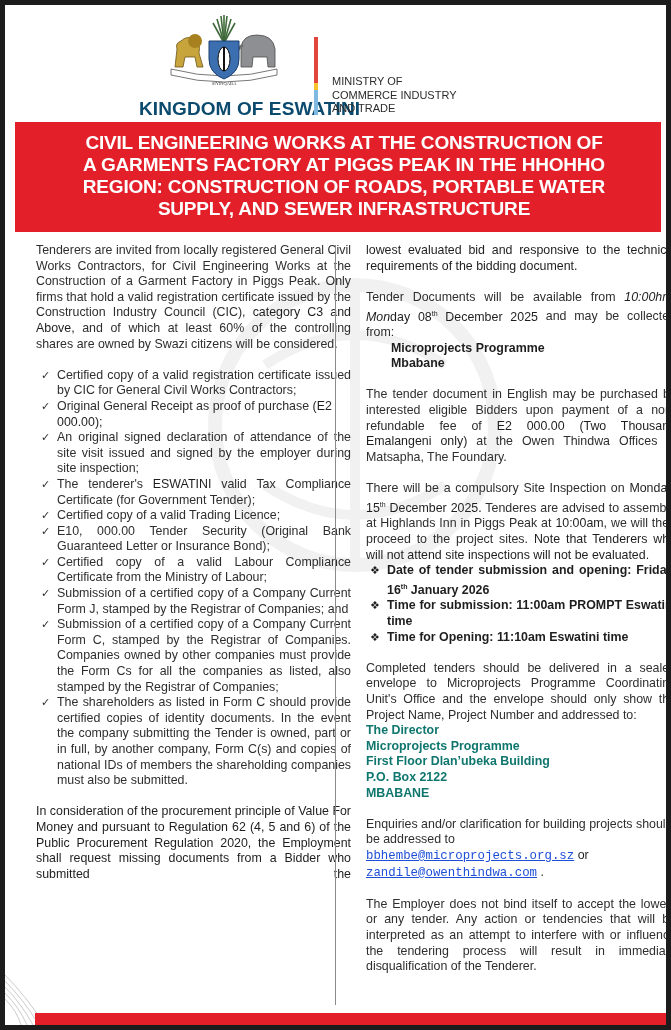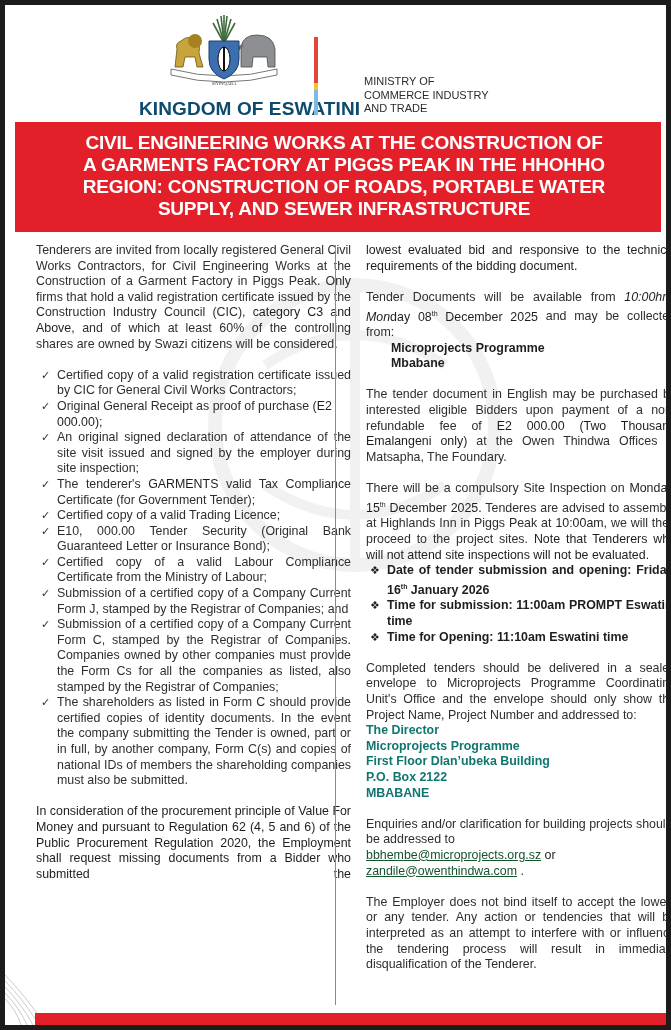--- a/index.html
+++ b/index.html
@@ -17,21 +17,21 @@
     color: #0c4a6e; letter-spacing: 0.1px;
   }
   .divider-bar { position: absolute; left: 309px; top: 32px; width: 4px; height: 78px; }
   .divider-bar .r { height: 46px; background: #e2453c; }
   .divider-bar .y { height: 7px; background: #f6c230; }
   .divider-bar .b { height: 25px; background: #7fb8e1; }
   .ministry {
     position: absolute; left: 327px; top: 70px; font-size: 11px; line-height: 13.5px;
     color: #2b2b2b;
   }
-  .ministry div { white-space: nowrap; margin-left: 32px; }
+  .ministry div { white-space: nowrap; }
   
   .title-banner {
     position: absolute; left: 10px; top: 117px; width: 646px; height: 110px;
     background: #e3202a; color: #ffffff; text-align: center;
     font-weight: bold; font-size: 19px; line-height: 22px; padding-top: 10px;
     letter-spacing: -0.2px;
     padding-left: 12px;
   }
   .title-banner div { white-space: nowrap; }
   
@@ -42,21 +42,21 @@
   .col p { margin-bottom: 15.6px; }
   .col b { font-weight: normal; color: #1e1e1e; }
   .checklist { list-style: none; margin-bottom: 15.6px; }
   .checklist li { position: relative; padding-left: 21px; }
   .checklist li .mark { position: absolute; left: 5px; top: 0; font-size: 11px; }
   .diamonds { list-style: none; margin-bottom: 15.6px; }
   .diamonds li { position: relative; padding-left: 21px; font-weight: bold; color: #1e1e1e; }
   .diamonds li .mark { position: absolute; left: 4px; top: 0; font-size: 11px; font-weight: normal; }
   .indent { padding-left: 25px; font-weight: bold; color: #1e1e1e; text-align: left; }
   .block-bold { font-weight: bold; color: #0f766e; text-align: left; }
-  .link { text-decoration: underline; color: #14532d; }
+  .link { text-decoration: underline; color: #1d4ed8; font-family: Liberation Mono, monospace; }
   .last-line { text-align-last: justify; }
   .left-align { text-align: left; }
   
   .footer-bar { position: absolute; left: 30px; top: 1008px; width: 631px; height: 12px; background: #e3202a; }
   .footer-swoosh { position: absolute; left: 0; top: 960px; width: 60px; height: 60px; }
   .watermark { position: absolute; left: 200px; top: 240px; width: 300px; height: 360px; opacity: 0.05; }
 </style>
 </head>
 <body>
 
@@ -113,21 +113,21 @@
     <div>SUPPLY, AND SEWER INFRASTRUCTURE</div>
   </div>
 
   <div class="col col-left">
     <p><span>Tenderers are invited from locally registered General Civil Works Contractors, for Civil Engineering Works at the Construction of a Garment Factory in Piggs Peak. Only firms that hold a valid registration certificate issued by the Construction Industry Council (CIC), </span><b>category C3 and Above,</b><span> and of which at least 60% of the controlling shares are owned by Swazi citizens will be considered.</span></p>
 
     <ul class="checklist">
       <li><span class="mark">✓</span><span>Certified copy of a valid registration certificate issued by CIC for General Civil Works Contractors;</span></li>
       <li class="left-align"><span class="mark">✓</span><span>Original General Receipt as proof of purchase </span><b>(E2 000.00);</b></li>
       <li><span class="mark">✓</span><span>An original signed declaration of attendance of the site visit issued and signed by the employer during site inspection;</span></li>
-      <li><span class="mark">✓</span><span>The tenderer's </span><b>GARMENTS</b><span> valid Tax Compliance Certificate (for Government Tender);</span></li>
+      <li><span class="mark">✓</span><span>The tenderer's </span><b>ESWATINI</b><span> valid Tax Compliance Certificate (for Government Tender);</span></li>
       <li><span class="mark">✓</span><span>Certified copy of a valid Trading Licence;</span></li>
       <li><span class="mark">✓</span><span>E10, 000.00 Tender Security (Original Bank Guaranteed Letter or Insurance Bond);</span></li>
       <li><span class="mark">✓</span><span>Certified copy of a valid Labour Compliance Certificate from the Ministry of Labour;</span></li>
       <li><span class="mark">✓</span><span>Submission of a certified copy of a Company Current Form J, stamped by the Registrar of Companies; and</span></li>
       <li><span class="mark">✓</span><span>Submission of a certified copy of a Company Current Form C, stamped by the Registrar of Companies. Companies owned by other companies must provide the Form Cs for all the companies as listed, also stamped by the Registrar of Companies;</span></li>
       <li><span class="mark">✓</span><span>The shareholders as listed in Form C should provide certified copies of identity documents. In the event the company submitting the Tender is owned, part or in full, by another company, Form C(s) and copies of national IDs of members the shareholding companies must also be submitted.</span></li>
     </ul>
 
     <p class="last-line"><b>In consideration of the procurement principle of Value For Money and pursuant to Regulation 62 (4, 5 and 6) of the Public Procurement Regulation 2020, the Employment shall request missing documents from a Bidder who submitted the</b></p>
   </div>

